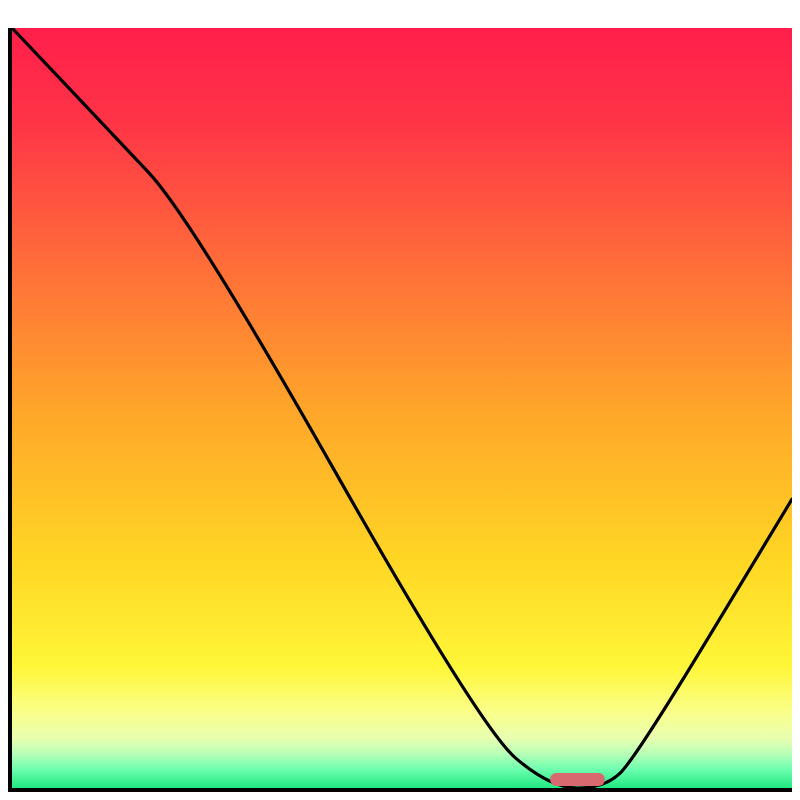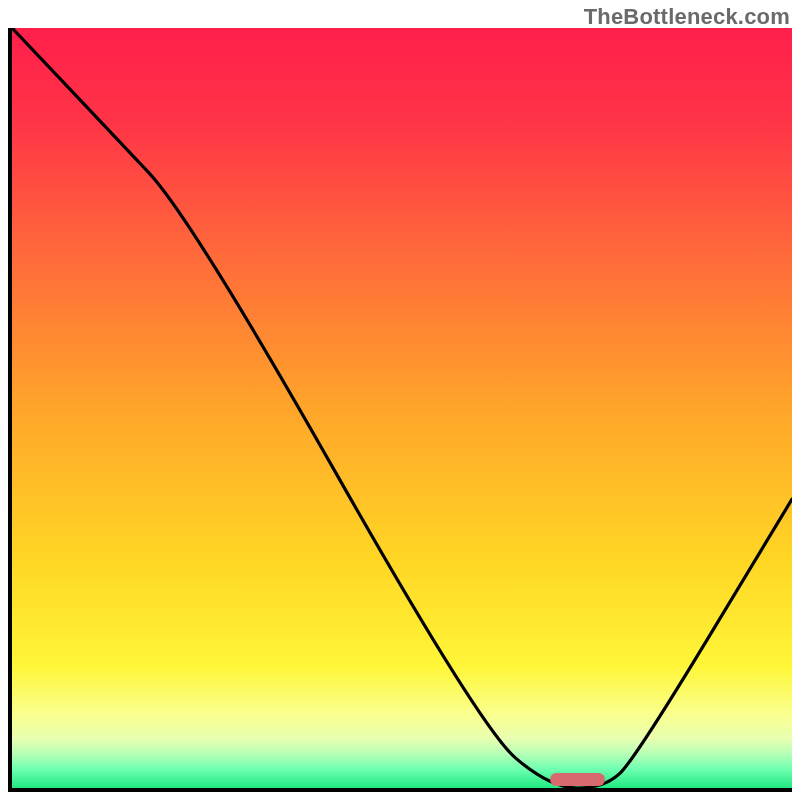--- a/index.html
+++ b/index.html
@@ -55,21 +55,20 @@
   }
   svg.curve, svg.marker {
     z-index: 3;
   }
 </style>
 </head>
 <body>
 
 <div class="chart-container">
 
-  <div class="watermark">TheBottleneck.com</div>
 
   <div class="plot-area">
 
     <svg class="bg" viewBox="0 0 780 760" preserveAspectRatio="none">
       <defs>
         <linearGradient id="heat" x1="0" y1="0" x2="0" y2="1">
             <stop offset="0%" stop-color="#ff1f4b"></stop>
             <stop offset="12%" stop-color="#ff3347"></stop>
             <stop offset="30%" stop-color="#ff6a3a"></stop>
             <stop offset="50%" stop-color="#ffa52a"></stop>

